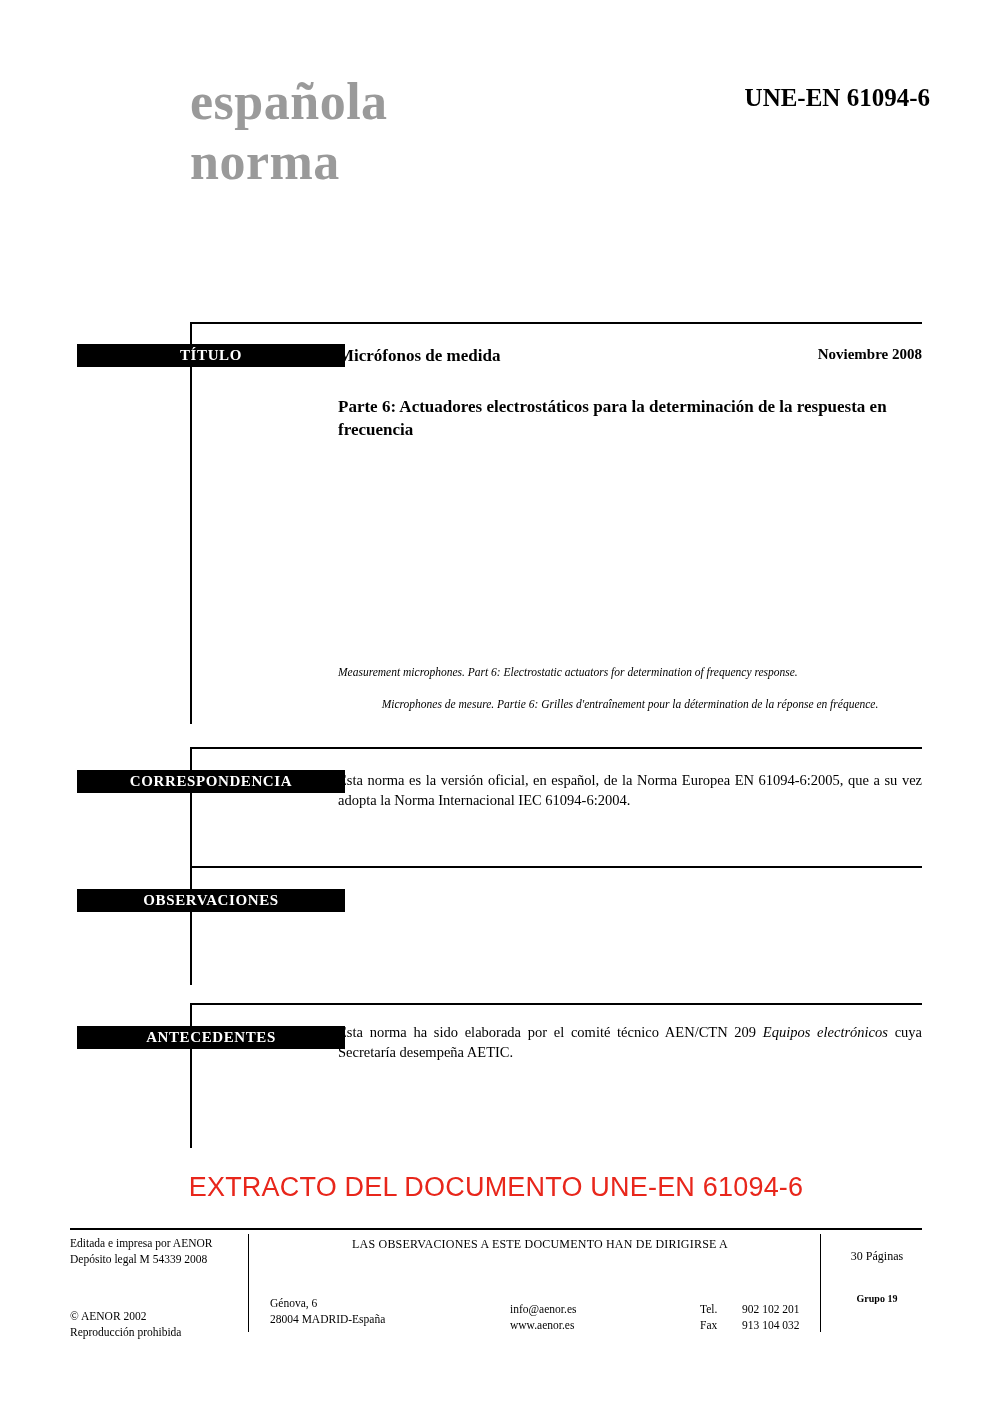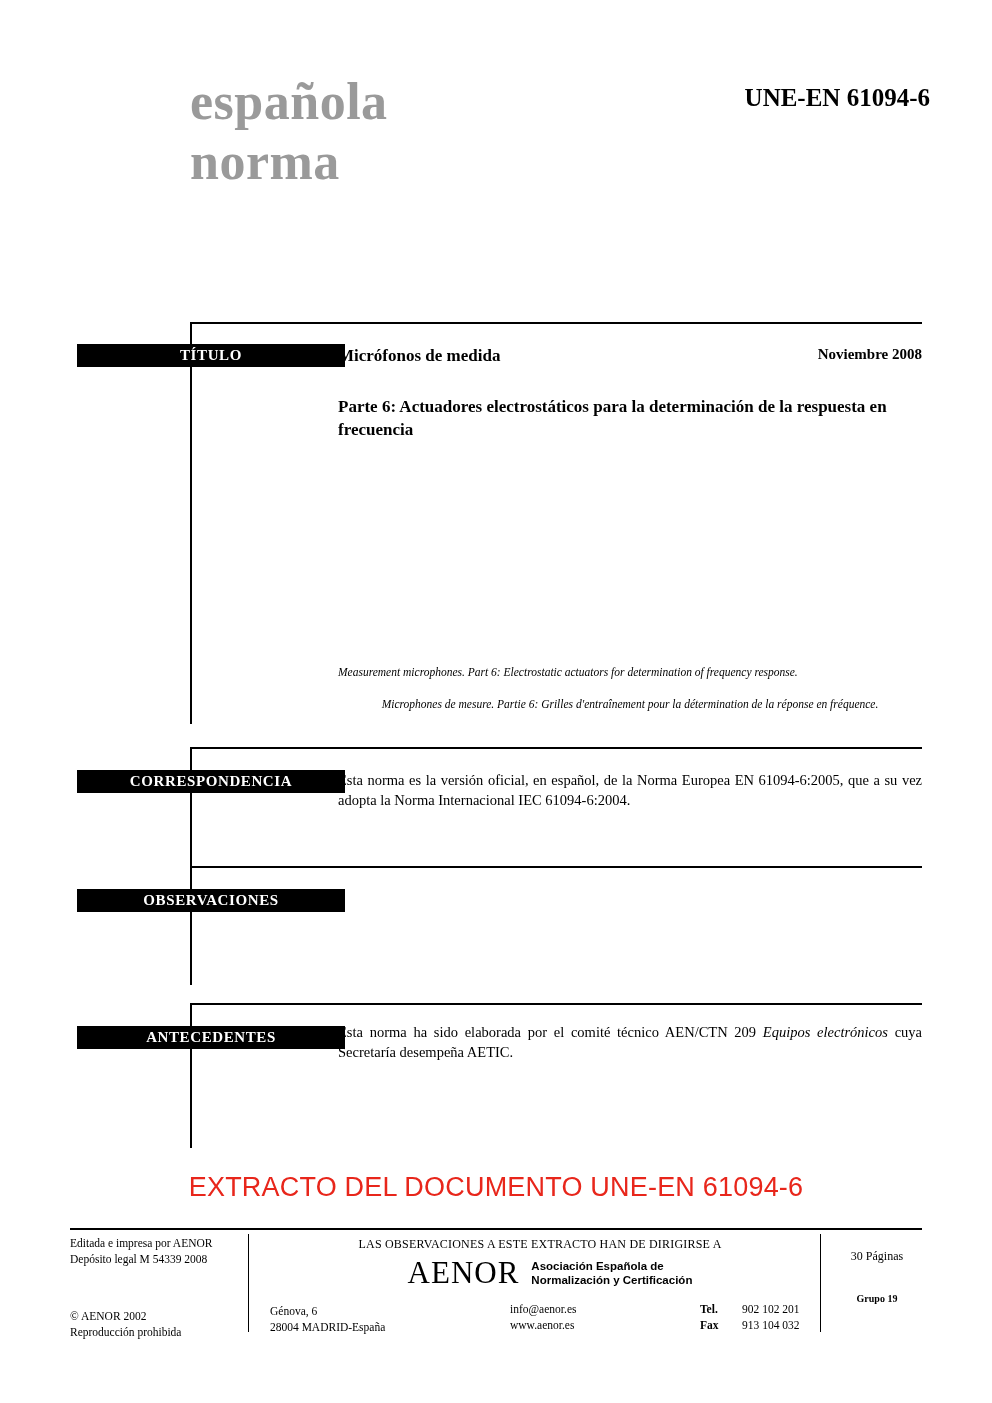--- a/index.html
+++ b/index.html
@@ -185,37 +185,37 @@
   .aenor-sub {
     font-family: "Liberation Sans", sans-serif;
     font-size: 11.5px;
     font-weight: bold;
     line-height: 1.25;
     text-align: left;
   }
   .f-addr {
     position: absolute;
     left: 200px;
-    top: 76px;
+    top: 68px;
     width: 170px;
   }
   .f-web {
     position: absolute;
     left: 440px;
     top: 74px;
     width: 180px;
   }
   .f-tel {
     position: absolute;
     left: 630px;
     top: 74px;
     width: 180px;
   }
   .f-tel .row { display: flex; }
-  .f-tel .lbl { width: 42px; font-weight: bold; }
+  .f-tel .lbl { width: 42px; }
   .f-right {
     position: absolute;
     left: 762px;
     top: 20px;
     width: 90px;
     text-align: center;
   }
   .f-right .pages { font-size: 12px; }
   .f-right .grupo { font-size: 10px; font-weight: bold; margin-top: 28px; }
 </style>
@@ -263,29 +263,22 @@
     <div class="f-sep" style="left:178px; top:6px; height:98px;"></div>
     <div class="f-sep" style="left:750px; top:6px; height:98px;"></div>
 
     <div class="f-left">
       <div>Editada e impresa por AENOR</div>
       <div>Depósito legal  M 54339 2008</div>
       <div class="copy">© AENOR 2002</div>
       <div>Reproducción prohibida</div>
     </div>
 
-    <div class="f-obs">LAS OBSERVACIONES A ESTE EXTRACTO HAN DE DIRIGIRSE A</div>
-
-    <div class="aenor-wrap">
-      <div class="aenor-word">AENOR</div>
-      <div class="aenor-sub">
-        <div>Asociación Española de</div>
-        <div>Normalización y Certificación</div>
-      </div>
-    </div>
+    <div class="f-obs">LAS OBSERVACIONES A ESTE DOCUMENTO HAN DE DIRIGIRSE A</div>
+
 
     <div class="f-addr">
       <div>Génova, 6</div>
       <div>28004 MADRID-España</div>
     </div>
 
     <div class="f-web">
       <div>info@aenor.es</div>
       <div>www.aenor.es</div>
     </div>

